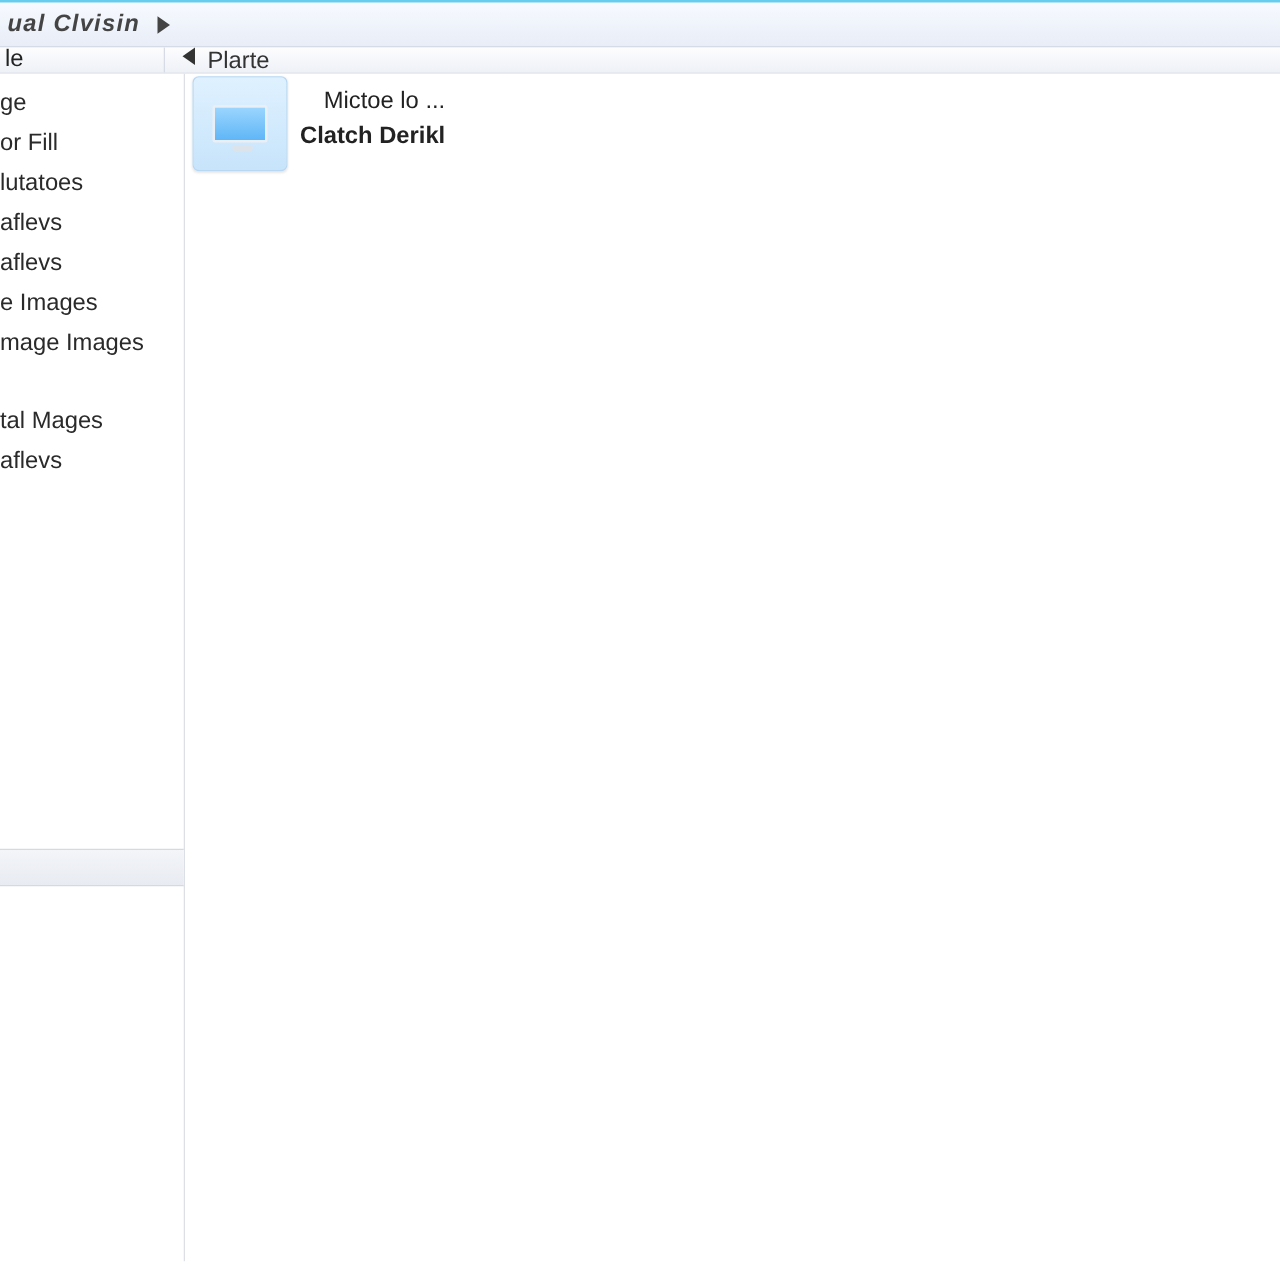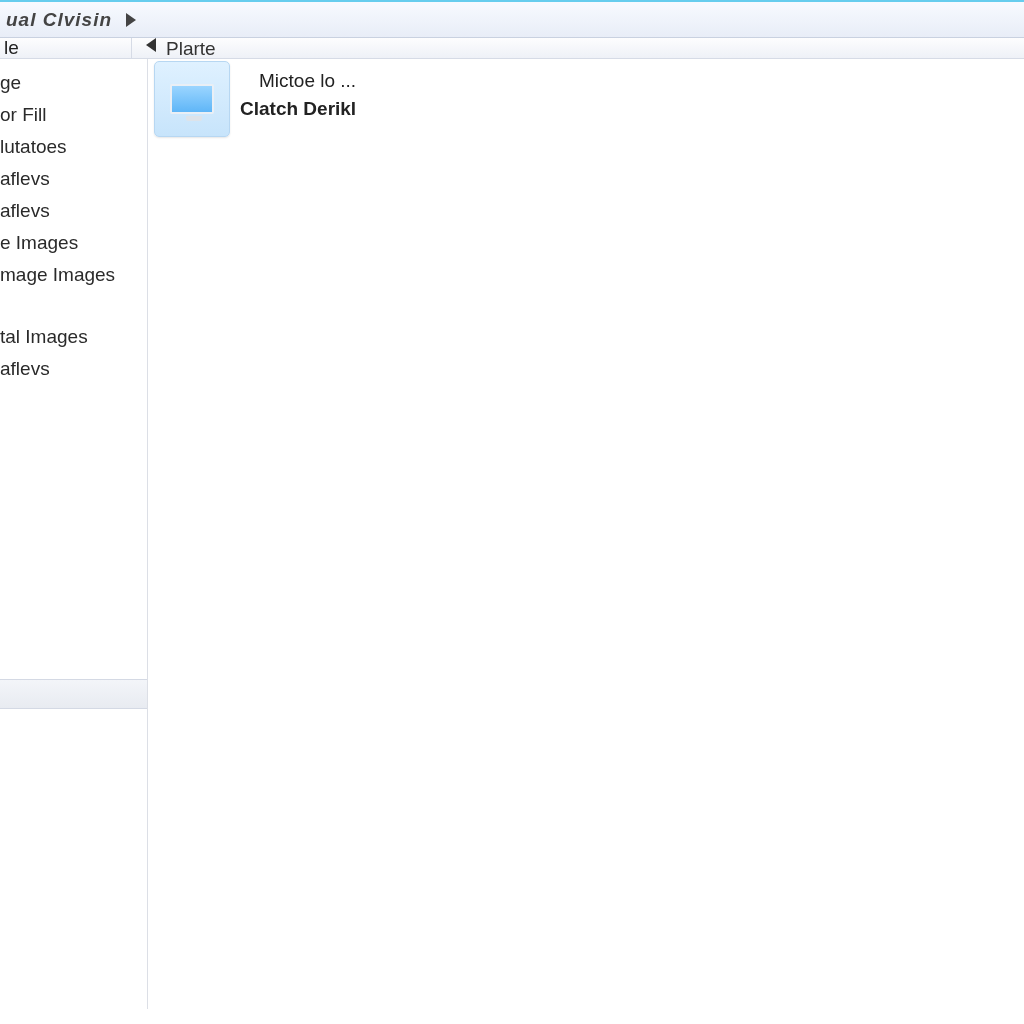--- a/index.html
+++ b/index.html
@@ -166,21 +166,21 @@
 <div class="main">
   <div class="sidebar">
     <div class="item">ge</div>
     <div class="item">or Fill</div>
     <div class="item">lutatoes</div>
     <div class="item">aflevs</div>
     <div class="item">aflevs</div>
     <div class="item">e Images</div>
     <div class="item">mage Images</div>
     <div class="spacer30"></div>
-    <div class="item">tal Images</div>
+    <div class="item">tal Mages</div>
     <div class="item">aflevs</div>
     <div class="spacer160"></div>
     <div class="item"></div>
     <div class="hline"></div>
   </div>
 
   <div class="content">
     <div class="tile">
       <div class="monitor"></div>
     </div>

